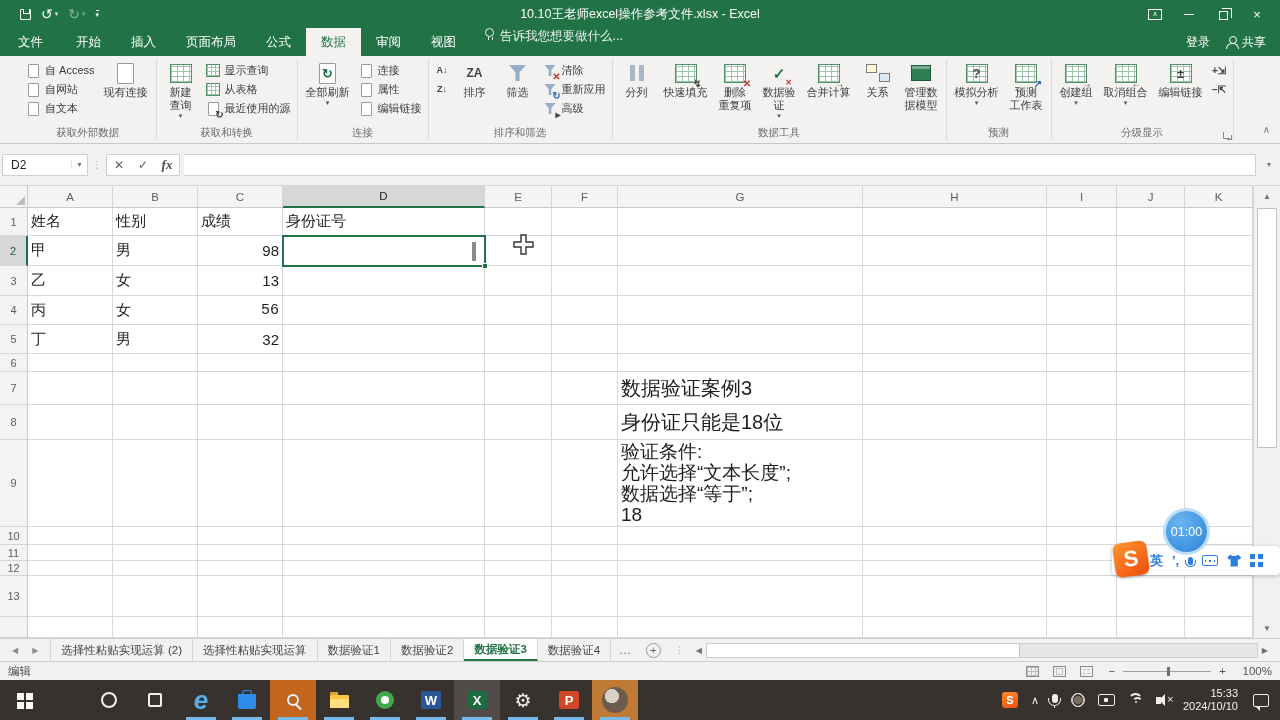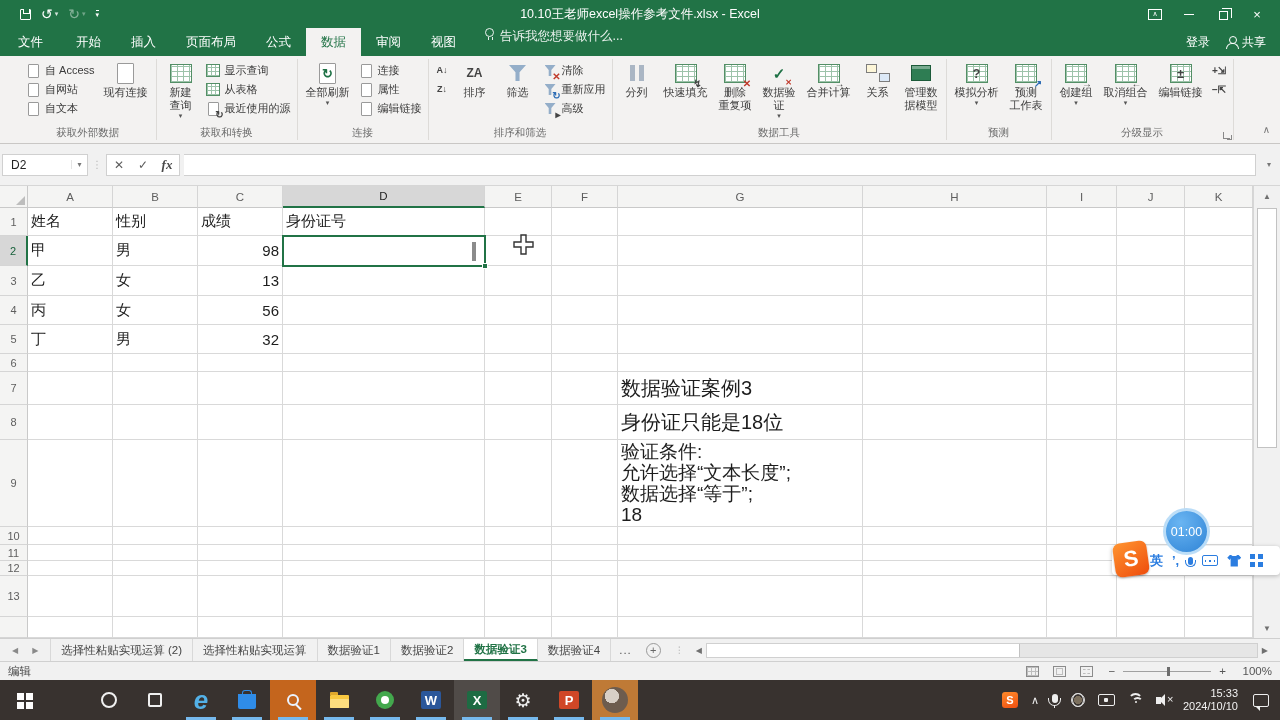--- a/index.html
+++ b/index.html
@@ -574,21 +574,21 @@
           <div class="cell" style="width: 245px;"></div>
           <div class="cell" style="width: 184px;"></div>
           <div class="cell" style="width: 70px;"></div>
           <div class="cell" style="width: 68px;"></div>
           <div class="cell" style="width: 68px;"></div>
         </div>
         <div class="grow" style="height: 29px;">
           <div class="rowh">4</div>
           <div class="cell" style="width: 85px;">丙</div>
           <div class="cell" style="width: 85px;">女</div>
-          <div class="cell num" style="width: 85px;">56</div>
+          <div class="cell num" style="width: 85px; font-family: Liberation Mono, monospace;">56</div>
           <div class="cell" style="width: 202px;"></div>
           <div class="cell" style="width: 67px;"></div>
           <div class="cell" style="width: 66px;"></div>
           <div class="cell" style="width: 245px;"></div>
           <div class="cell" style="width: 184px;"></div>
           <div class="cell" style="width: 70px;"></div>
           <div class="cell" style="width: 68px;"></div>
           <div class="cell" style="width: 68px;"></div>
         </div>
         <div class="grow" style="height: 29px;">

